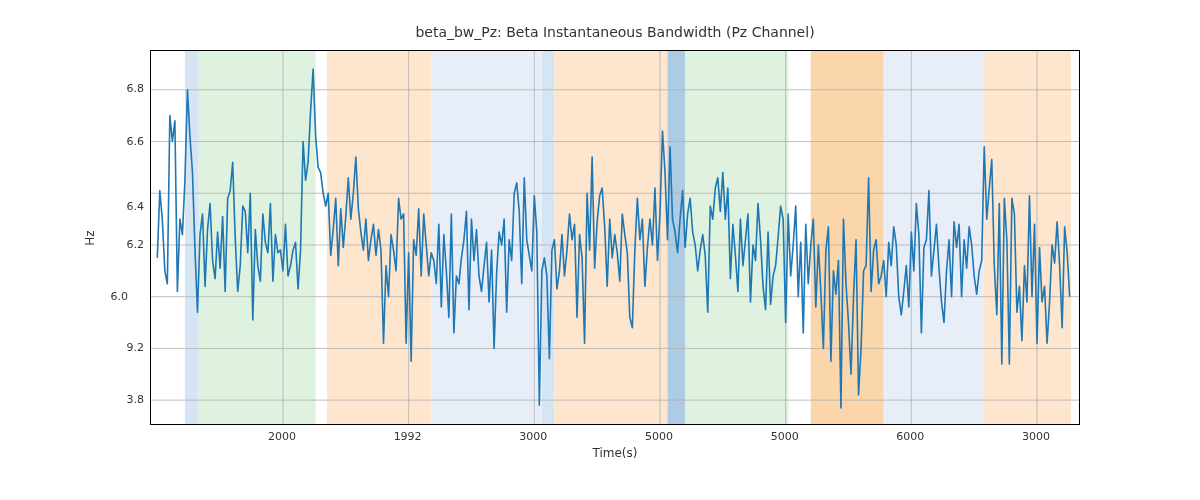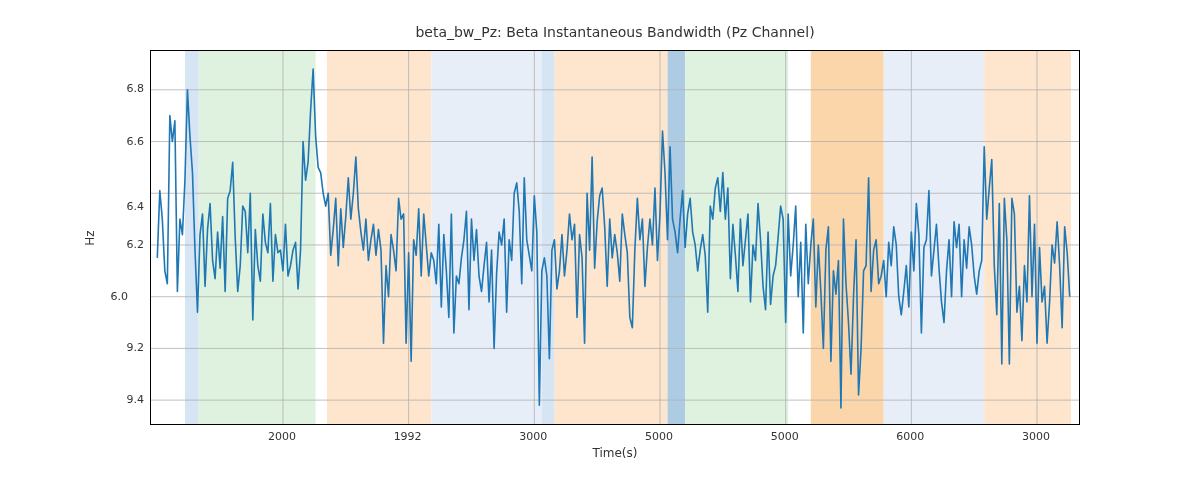--- a/index.html
+++ b/index.html
@@ -113,20 +113,20 @@
 <div id="xtick-holder">
     <div class="tick xtick" style="left: 281.959px;">2000</div>
     <div class="tick xtick" style="left: 407.635px;">1992</div>
     <div class="tick xtick" style="left: 533.311px;">3000</div>
     <div class="tick xtick" style="left: 658.986px;">5000</div>
     <div class="tick xtick" style="left: 784.662px;">5000</div>
     <div class="tick xtick" style="left: 910.338px;">6000</div>
     <div class="tick xtick" style="left: 1036.01px;">3000</div>
   </div>
 <div id="ytick-holder">
-    <div class="tick ytick" style="left: 104px; top: 399.138px;">9.4</div>
+    <div class="tick ytick" style="left: 104px; top: 399.138px;">3.8</div>
     <div class="tick ytick" style="left: 104px; top: 347.414px;">9.2</div>
     <div class="tick ytick" style="left: 88px; top: 295.69px;">6.0</div>
     <div class="tick ytick" style="left: 104px; top: 243.966px;">6.2</div>
     <div class="tick ytick" style="left: 104px; top: 206px; text-align: right;">6.4</div>
     <div class="tick ytick" style="left: 104px; top: 140.517px;">6.6</div>
     <div class="tick ytick" style="left: 104px; top: 88px;">6.8</div>
   </div>
 
 </body></html>

